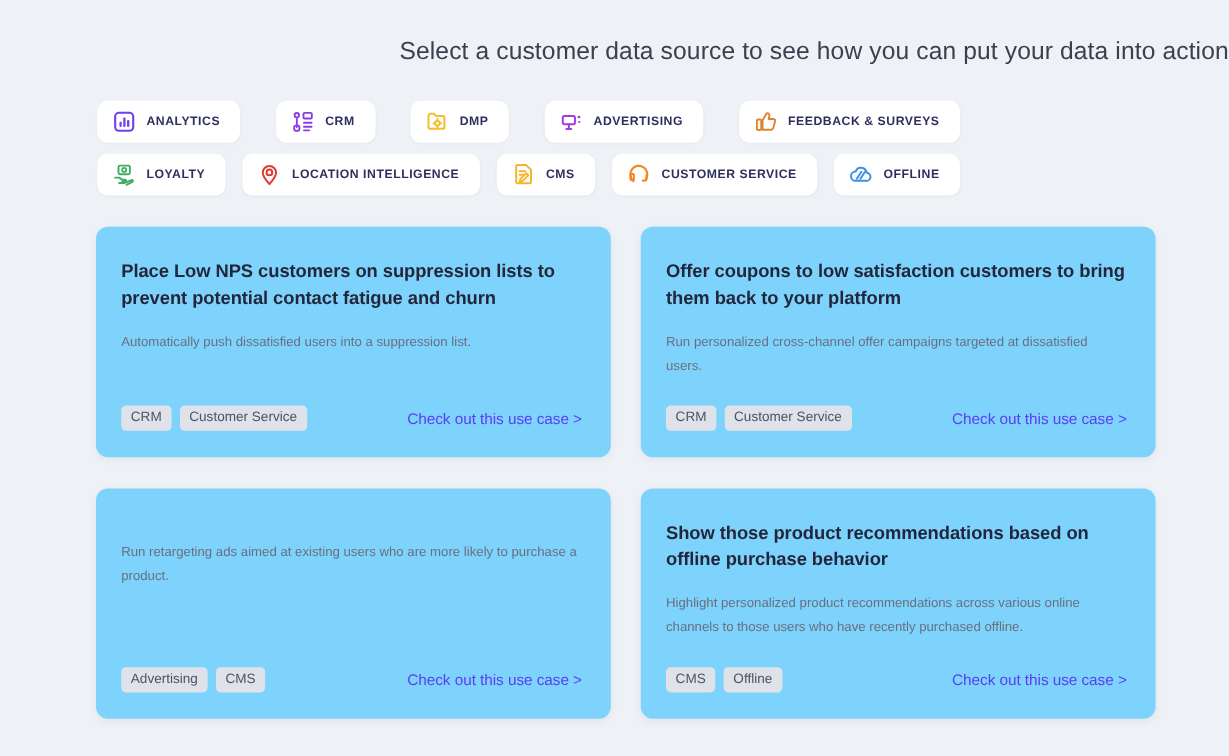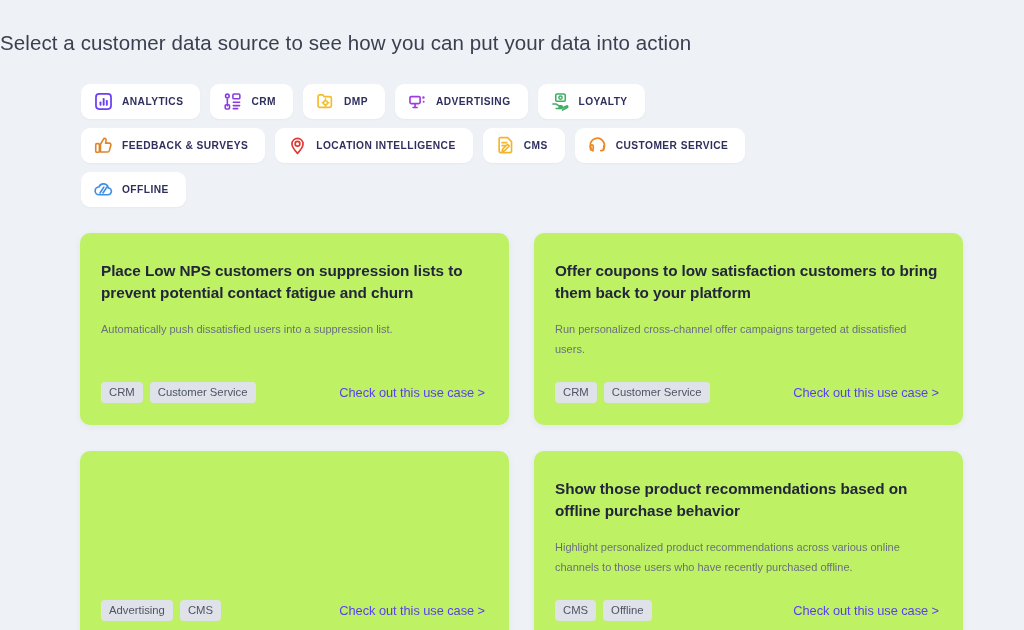--- a/index.html
+++ b/index.html
@@ -19,35 +19,36 @@
 
   .page {
     width: 1024px;
     height: 630px;
     position: relative;
     overflow: hidden;
   }
 
   
   .headline {
-    text-align: left;
+    text-align: right;
     font-size: 20.5px;
     font-weight: 400;
     color: #3b4050;
     letter-spacing: 0.1px;
     padding-top: 31px;
   }
 
   
   .chips {
     display: flex;
     flex-wrap: wrap;
     gap: 9px 10px;
     padding: 29px 80px 0 81px;
     max-width: 880px;
+    justify-content: space-between;
   }
 
   .chip {
     background: #ffffff;
     border-radius: 9px;
     height: 35px;
     display: flex;
     align-items: center;
     gap: 9px;
     padding: 0 17px 0 13px;
@@ -76,21 +77,21 @@
 
   
   .cards {
     display: grid;
     grid-template-columns: 429px 429px;
     gap: 26px 25px;
     padding: 26px 0 0 80px;
   }
 
   .card {
-    background: #bef264;
+    background: #7dd3fc;
     border-radius: 10px;
     padding: 27px 24px 22px 21px;
     min-height: 192px;
     display: flex;
     flex-direction: column;
     box-shadow: 0 2px 7px rgba(45, 55, 85, 0.055);
   }
 
   .card-title {
     font-size: 15.3px;
@@ -190,36 +191,36 @@
         <path d="M6.3 19.6h5.2" stroke="#a13ce0" stroke-width="2.1" stroke-linecap="round"></path>
         <circle cx="19.5" cy="7" r="1.5" fill="#a13ce0"></circle>
         <circle cx="19.8" cy="12.3" r="1.2" fill="#a13ce0"></circle>
       </svg>
         </span>
         <span class="chip-label">Advertising</span>
       </div>
       <div class="chip">
         <span class="chip-icon">
           <svg width="19" height="19" viewBox="0 0 24 24" fill="none">
+        <rect x="2.2" y="9.6" width="4.6" height="11" rx="1.4" stroke="#e0832a" stroke-width="2"></rect>
+        <path d="M8.2 10.4 12.6 3c1.8-.3 3 .9 2.7 2.6l-.7 3.4h4.6c1.5 0 2.5 1.2 2.1 2.6l-1.9 6.9c-.3 1.1-1.2 1.8-2.3 1.8H8.2z" stroke="#e0832a" stroke-width="2" stroke-linejoin="round"></path>
+      </svg>
+        </span>
+        <span class="chip-label">Feedback &amp; Surveys</span>
+      </div>
+      <div class="chip">
+        <span class="chip-icon">
+          <svg width="19" height="19" viewBox="0 0 24 24" fill="none">
         <rect x="6" y="2.6" width="12" height="9" rx="1.6" stroke="#3fae63" stroke-width="2"></rect>
         <circle cx="12" cy="7.1" r="2.1" stroke="#3fae63" stroke-width="1.8"></circle>
         <path d="M2.4 15.2h4.2l3 2.1h3.5c1 0 1.4 1.6 0 1.9l-3 .1" stroke="#3fae63" stroke-width="2" stroke-linecap="round" stroke-linejoin="round"></path>
         <path d="M6.6 20.8h5.9l7.2-3.1c1.2-.5 2 1.1.9 1.9l-6.1 3.2" stroke="#3fae63" stroke-width="2" stroke-linecap="round" stroke-linejoin="round"></path>
       </svg>
         </span>
         <span class="chip-label">Loyalty</span>
-      </div>
-      <div class="chip">
-        <span class="chip-icon">
-          <svg width="19" height="19" viewBox="0 0 24 24" fill="none">
-        <rect x="2.2" y="9.6" width="4.6" height="11" rx="1.4" stroke="#e0832a" stroke-width="2"></rect>
-        <path d="M8.2 10.4 12.6 3c1.8-.3 3 .9 2.7 2.6l-.7 3.4h4.6c1.5 0 2.5 1.2 2.1 2.6l-1.9 6.9c-.3 1.1-1.2 1.8-2.3 1.8H8.2z" stroke="#e0832a" stroke-width="2" stroke-linejoin="round"></path>
-      </svg>
-        </span>
-        <span class="chip-label">Feedback &amp; Surveys</span>
       </div>
       <div class="chip">
         <span class="chip-icon">
           <svg width="19" height="19" viewBox="0 0 24 24" fill="none">
         <path d="M12 22c4.6-5.2 7-9 7-12a7 7 0 1 0-14 0c0 3 2.4 6.8 7 12z" stroke="#e03a33" stroke-width="2.1" stroke-linejoin="round"></path>
         <circle cx="12" cy="9.7" r="3" stroke="#e03a33" stroke-width="2.1"></circle>
       </svg>
         </span>
         <span class="chip-label">Location Intelligence</span>
       </div>
@@ -271,20 +272,21 @@
         <div class="card-desc">Run personalized cross-channel offer campaigns targeted at dissatisfied users.</div>
         <div class="card-footer">
           <div class="tags">
             <span class="tag">CRM</span>
             <span class="tag">Customer Service</span>
           </div>
           <a class="card-link">Check out this use case &gt;</a>
         </div>
       </div>
       <div class="card">
+        <div class="card-desc">Run retargeting ads aimed at existing users who are more likely to purchase a product.</div>
         <div class="card-footer">
           <div class="tags">
             <span class="tag">Advertising</span>
             <span class="tag">CMS</span>
           </div>
           <a class="card-link">Check out this use case &gt;</a>
         </div>
       </div>
       <div class="card">
         <div class="card-title">Show those product recommendations based on offline purchase behavior</div>

